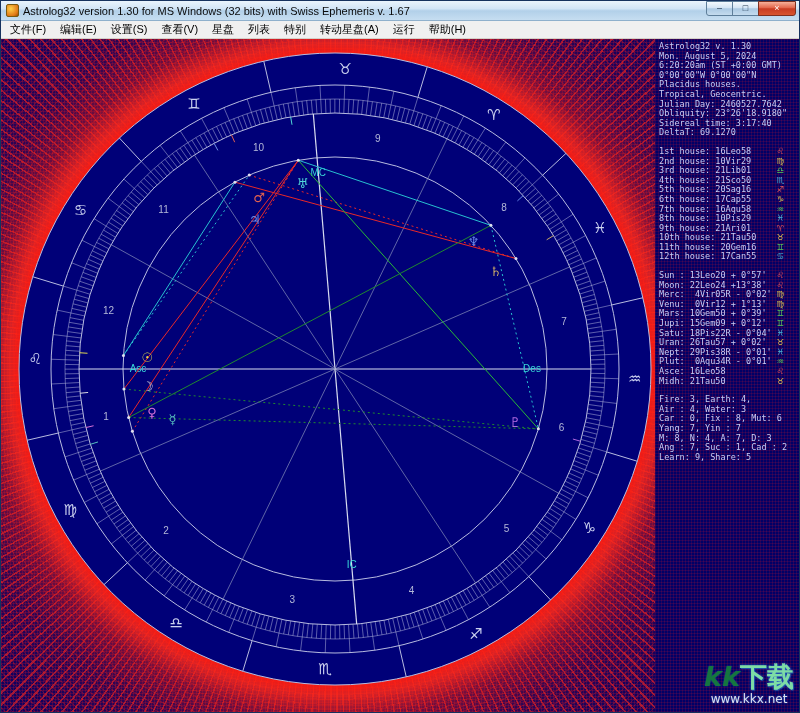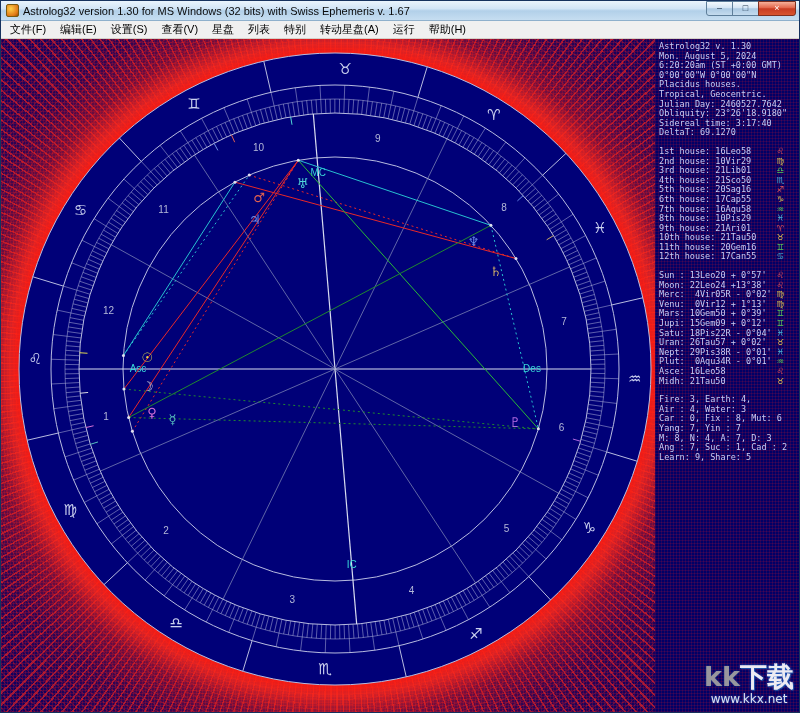--- a/index.html
+++ b/index.html
@@ -54,22 +54,22 @@
       repeating-linear-gradient(0deg,  rgba(255,25,25,0.14) 0 1px, transparent 1px 3px),
       repeating-linear-gradient(90deg, rgba(255,25,25,0.14) 0 1px, transparent 1px 3px); }
   .sb-line { position:relative; height:9.6px; }
   .sb-glyph { position:absolute; right:3px; top:0; font-family:"DejaVu Sans", sans-serif; font-size:8.5px; }
   .sb-gap { height:9px; }
 
   
   .watermark { position:absolute; right:5px; bottom:6px; z-index:5; text-align:center;
                opacity:0.92; pointer-events:none; font-family:"DejaVu Sans", sans-serif; }
   .wm-brand { font-size:27px; font-weight:bold; line-height:30px; white-space:nowrap; }
-  .wm-kk { color:#a3a3a3; text-shadow:0 0 2px #1a4a9a; }
-  .wm-cn { color:#ffffff; text-shadow:0 0 3px #2b6fd4, 1px 1px 0 #1a4a9a; }
+  .wm-kk { color:#15803d; text-shadow:0 0 2px #1a4a9a;font-style:italic; }
+  .wm-cn { color:#86efac; text-shadow:0 0 3px #2b6fd4, 1px 1px 0 #1a4a9a; }
   .wm-url { font-size:12px; color:#eef2fa; text-shadow:0 0 2px #2b6fd4; }
 </style>
 </head>
 <body>
 
 <div class="window">
 
   <div class="titlebar">
     <div class="app-icon"></div>
     <span class="title-text">Astrolog32 version 1.30 for MS Windows (32 bits) with Swiss Ephemeris v. 1.67</span>

